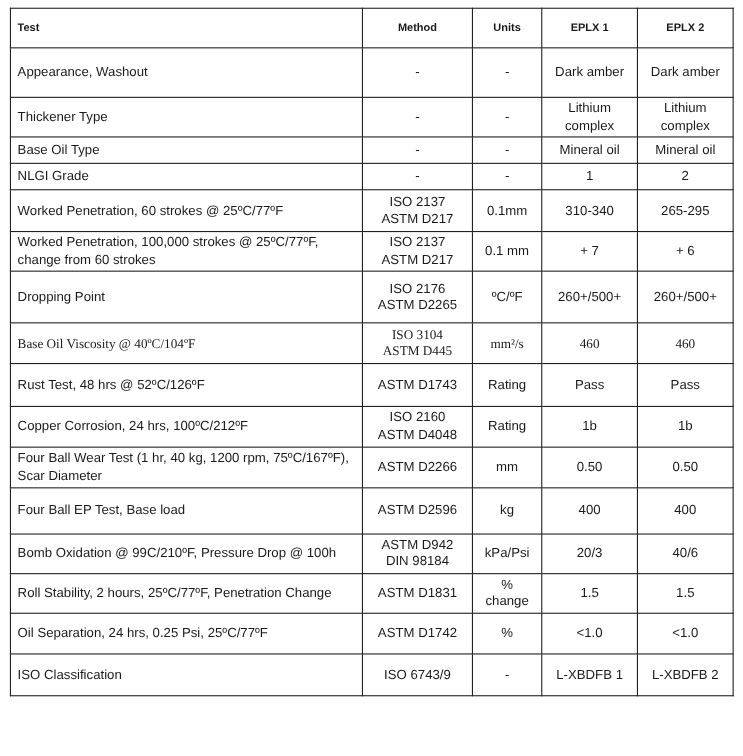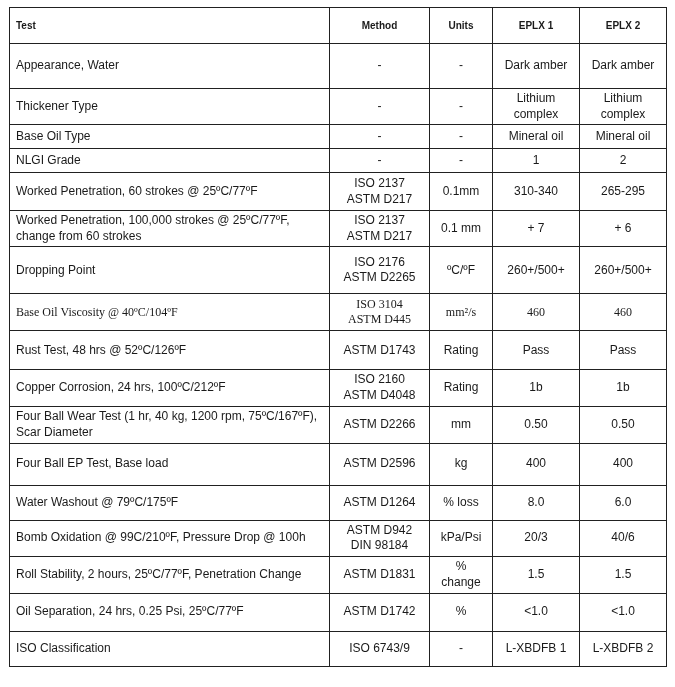--- a/index.html
+++ b/index.html
@@ -80,21 +80,21 @@
       <tr>
         <th class="c-test">Test</th>
         <th>Method</th>
         <th>Units</th>
         <th>EPLX 1</th>
         <th>EPLX 2</th>
       </tr>
     </thead>
     <tbody>
       <tr>
-        <td class="c-test">Appearance, Water</td>
+        <td class="c-test">Appearance, Washout</td>
         <td>-</td>
         <td>-</td>
         <td>Dark amber</td>
         <td>Dark amber</td>
       </tr>
       <tr>
         <td class="c-test">Thickener Type</td>
         <td>-</td>
         <td>-</td>
         <td>Lithium complex</td>
@@ -169,27 +169,20 @@
         <td>0.50</td>
       </tr>
       <tr>
         <td class="c-test">Four Ball EP Test, Base load</td>
         <td>ASTM D2596</td>
         <td>kg</td>
         <td>400</td>
         <td>400</td>
       </tr>
       <tr>
-        <td class="c-test">Water Washout @ 79ºC/175ºF</td>
-        <td>ASTM D1264</td>
-        <td>% loss</td>
-        <td>8.0</td>
-        <td>6.0</td>
-      </tr>
-      <tr>
         <td class="c-test">Bomb Oxidation @ 99C/210ºF, Pressure Drop @ 100h</td>
         <td>ASTM D942
 DIN 98184</td>
         <td>kPa/Psi</td>
         <td>20/3</td>
         <td>40/6</td>
       </tr>
       <tr>
         <td class="c-test">Roll Stability, 2 hours, 25ºC/77ºF, Penetration Change</td>
         <td>ASTM D1831</td>

